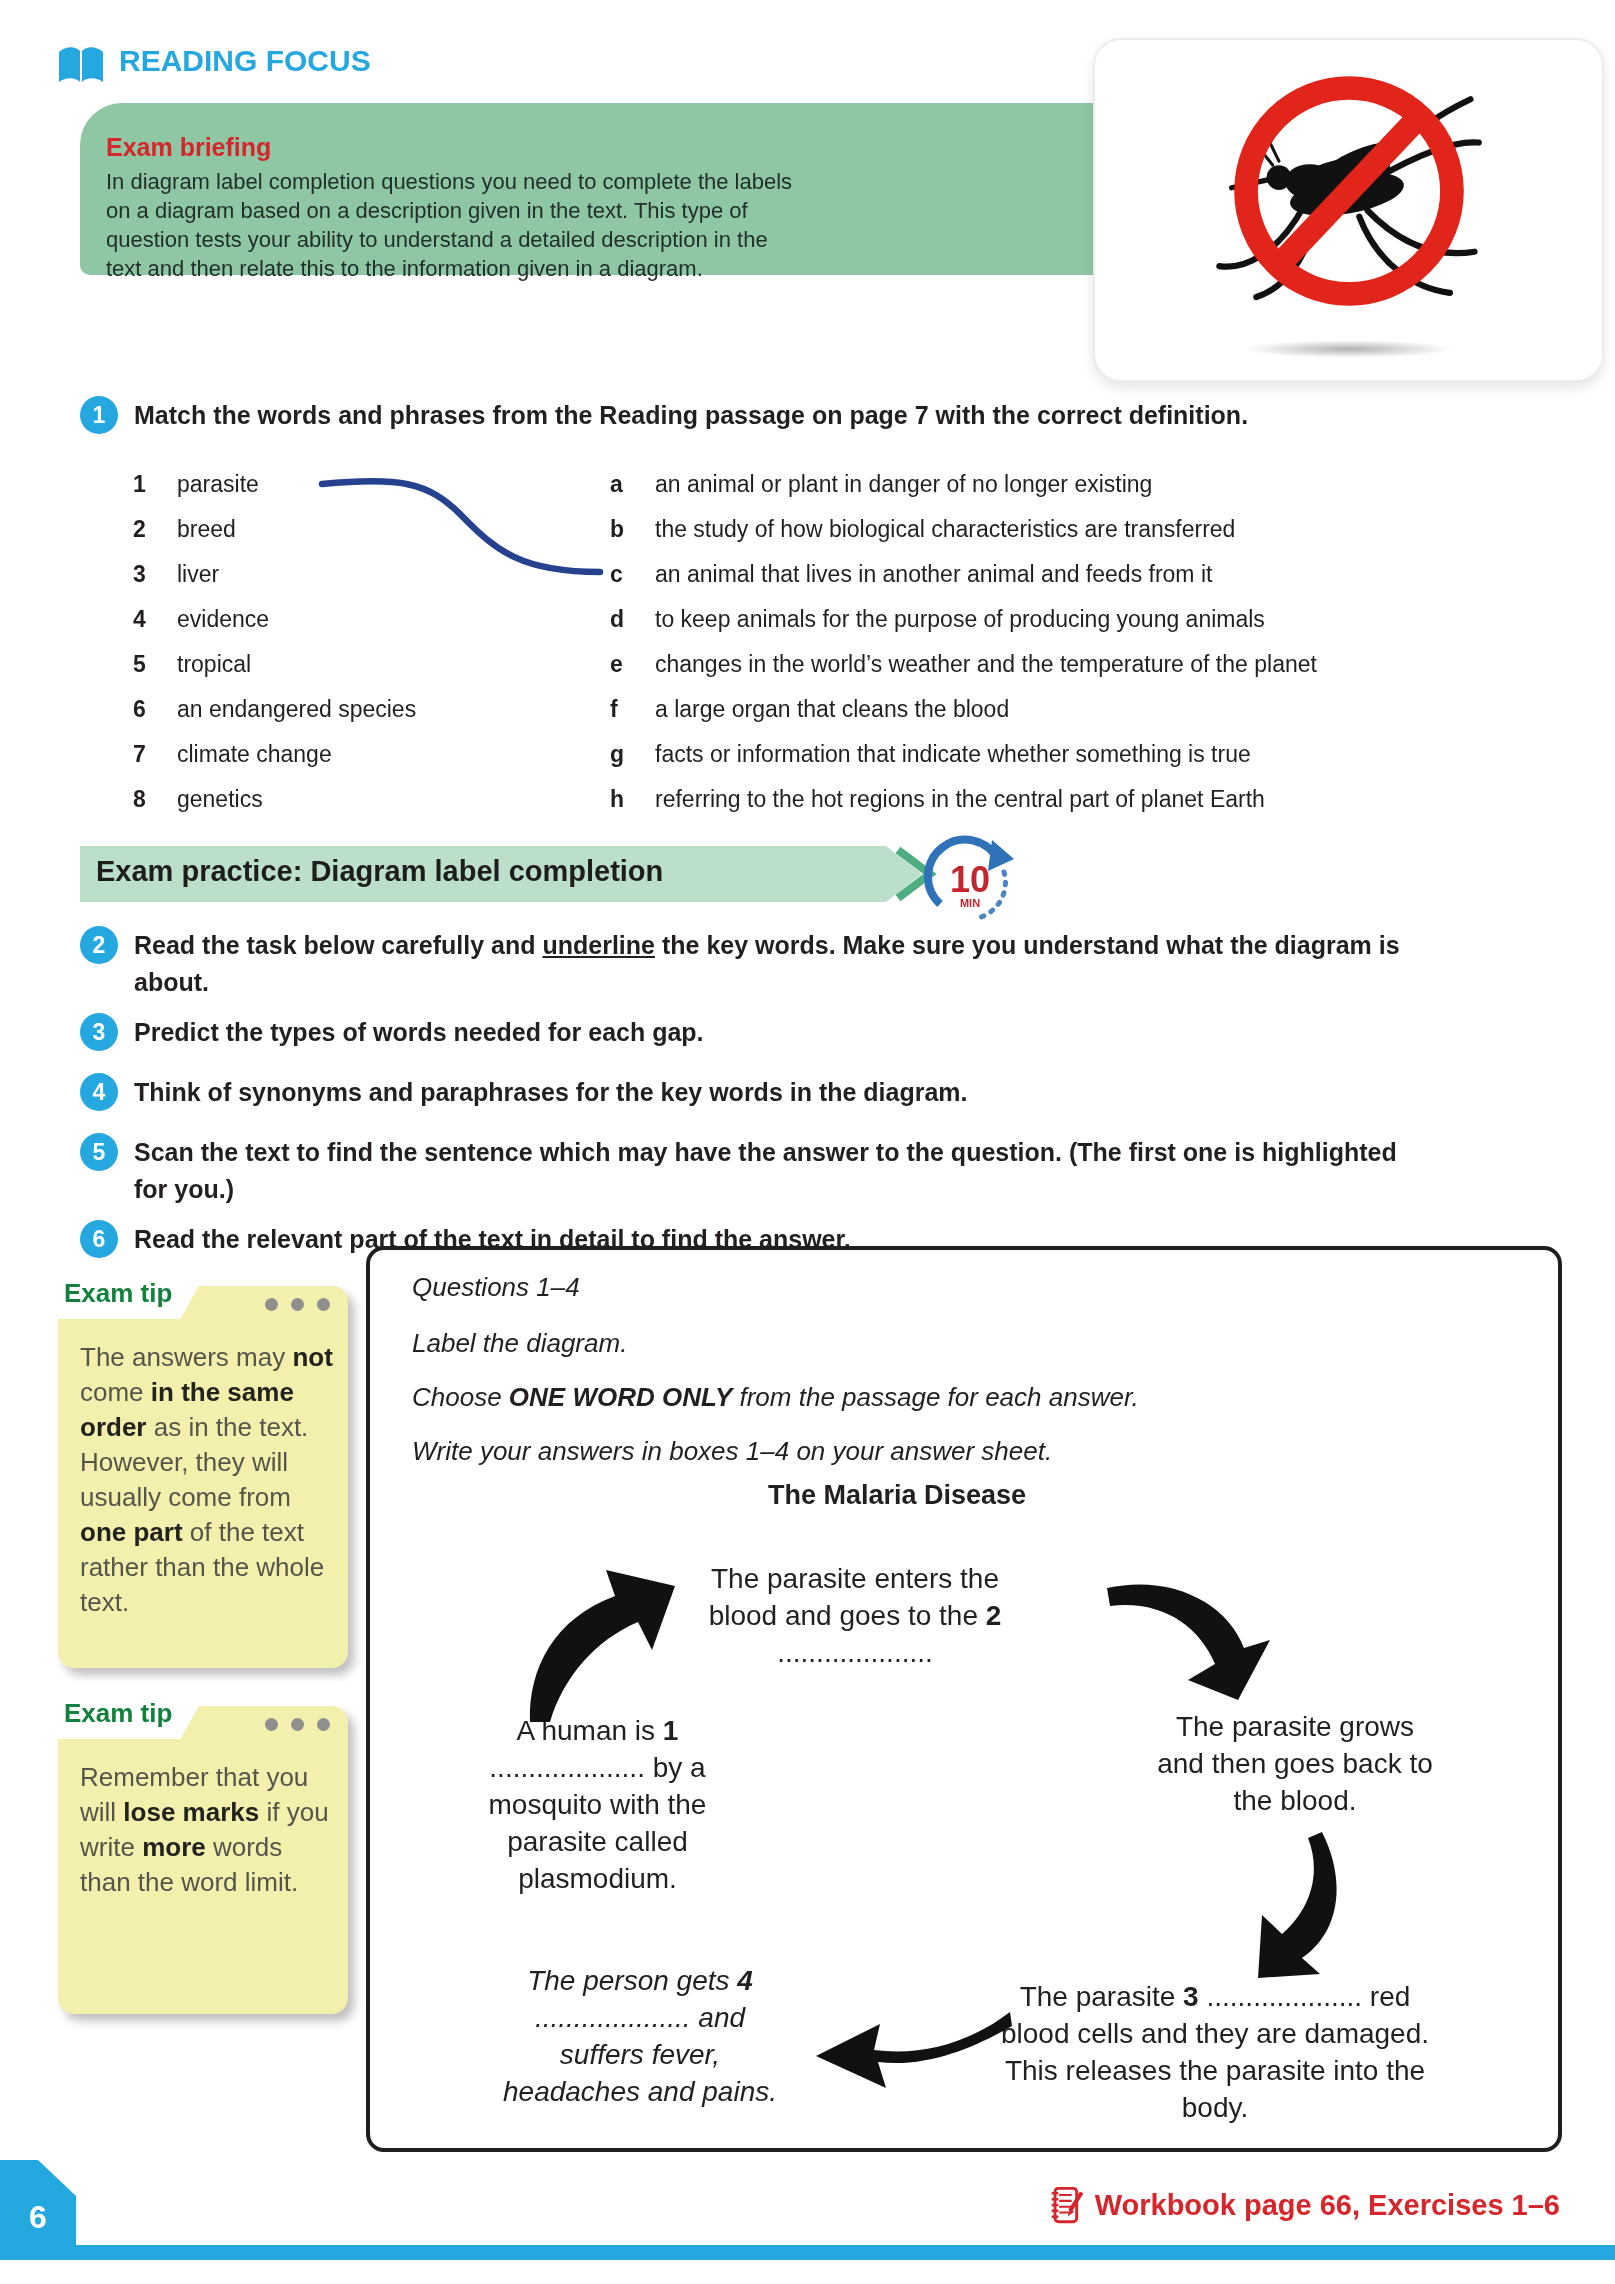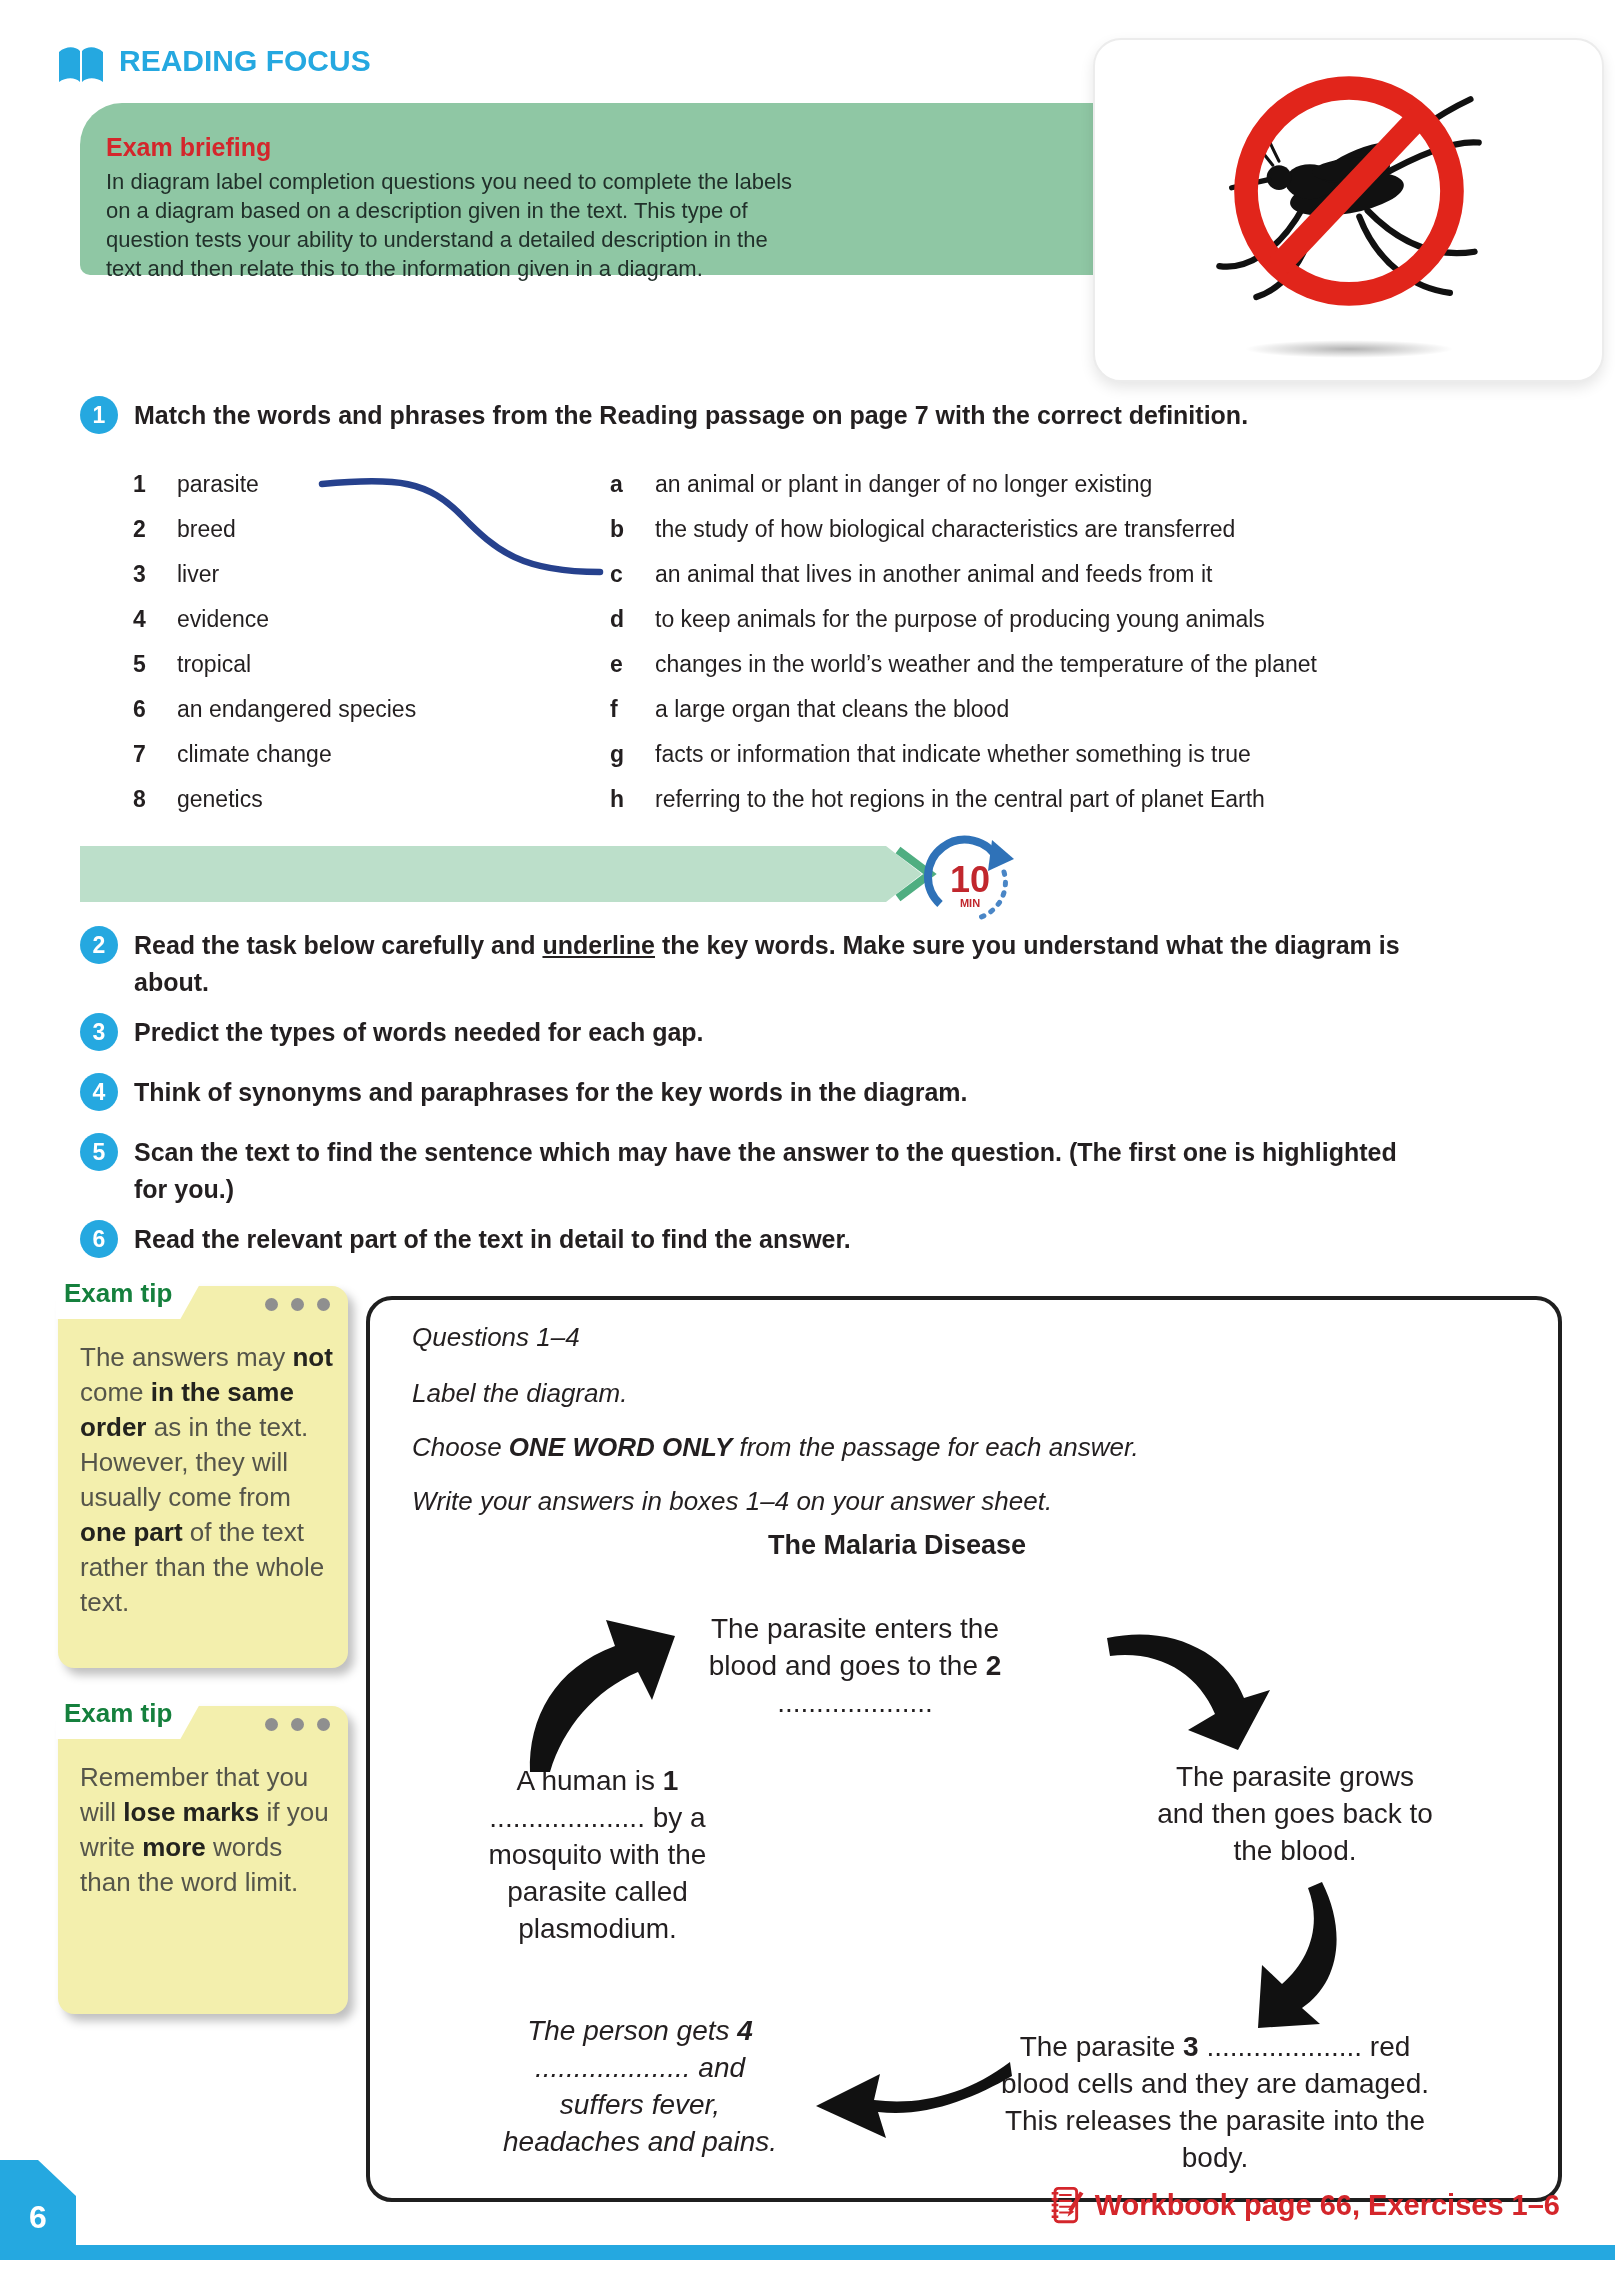--- a/index.html
+++ b/index.html
@@ -54,22 +54,22 @@
   .tip-title { position:absolute; top:0; left:-2px; background:#ffffff; color:#15803d;
                font-size:26px; font-weight:bold; padding:2px 32px 10px 8px; z-index:2;
                clip-path:polygon(0 0,100% 0,calc(100% - 24px) 100%,0 100%); }
   .tip-dots { position:absolute; top:22px; right:18px; display:flex; gap:13px; z-index:2; }
   .tip-dots span { width:13px; height:13px; border-radius:50%; background:#8f8f8f; }
   .tip-body { position:absolute; top:64px; left:22px; right:14px; font-size:26px; line-height:35px;
               color:#55554a; z-index:2; }
   .tip-body b { color:#23231e; }
 
   
-  .qbox { position:absolute; left:366px; top:1296px; width:1196px; height:906px; background:#fff;
-          border:4px solid #1f1f1f; border-radius:26px; box-sizing:border-box; }
+  .qbox { position:absolute; left:366px; top:1246px; width:1196px; height:906px; background:#fff;
+          border:4px solid #1f1f1f; border-radius:18px; box-sizing:border-box; }
   .qbox .it { position:absolute; left:42px; font-size:26px; font-style:italic; }
   .it b { font-style:italic; }
   .q-head { top:22px; }  .q-l1 { top:78px; }  .q-l2 { top:132px; }  .q-l3 { top:186px; }
   .diagram-title { position:absolute; top:230px; left:0; width:1054px; text-align:center;
                    font-weight:bold; font-size:27px; }
   .node { position:absolute; text-align:center; font-size:28px; line-height:37px; }
   .node-top { left:330px; top:310px; width:310px; }
   .node-left { left:85px;  top:462px; width:285px; }
   .node-right { left:785px; top:458px; width:280px; }
   .node-bl { left:120px; top:712px; width:300px;font-style:italic; }
@@ -208,20 +208,21 @@
 
   <svg class="match-curve" width="700" height="650">
     <path d="M322,484 C398,477 428,481 462,516 C496,551 522,572 600,572" stroke="#26418d" stroke-width="6.5" fill="none" stroke-linecap="round"></path>
   </svg>
 
   <div class="banner">
     <svg width="880" height="56">
       <polygon points="0,0 806,0 842,28 806,56 0,56" fill="#bcdfca"></polygon>
       <polyline points="818,4 850,28 818,52" fill="none" stroke="#4fae81" stroke-width="8"></polyline>
     </svg>
+    <span class="banner-text">Exam practice: Diagram label completion</span>
   </div>
 
   <div class="timer">
     <svg width="96" height="96" viewBox="0 0 96 96">
       <path d="M18,70 A37,37 0 1 1 76,26" fill="none" stroke="#2f72b8" stroke-width="8"></path>
       <polygon points="70,6 92,25 66,37" fill="#2f72b8"></polygon>
       <path d="M82,38 A37,37 0 0 1 56,84" fill="none" stroke="#4a86c6" stroke-width="5" stroke-dasharray="2.5,8" stroke-linecap="round"></path>
       <text x="48" y="58" font-size="36" font-weight="bold" fill="#c1272d" text-anchor="middle">10</text>
       <text x="48" y="73" font-size="11" font-weight="bold" fill="#c1272d" text-anchor="middle">MIN</text>
     </svg>

